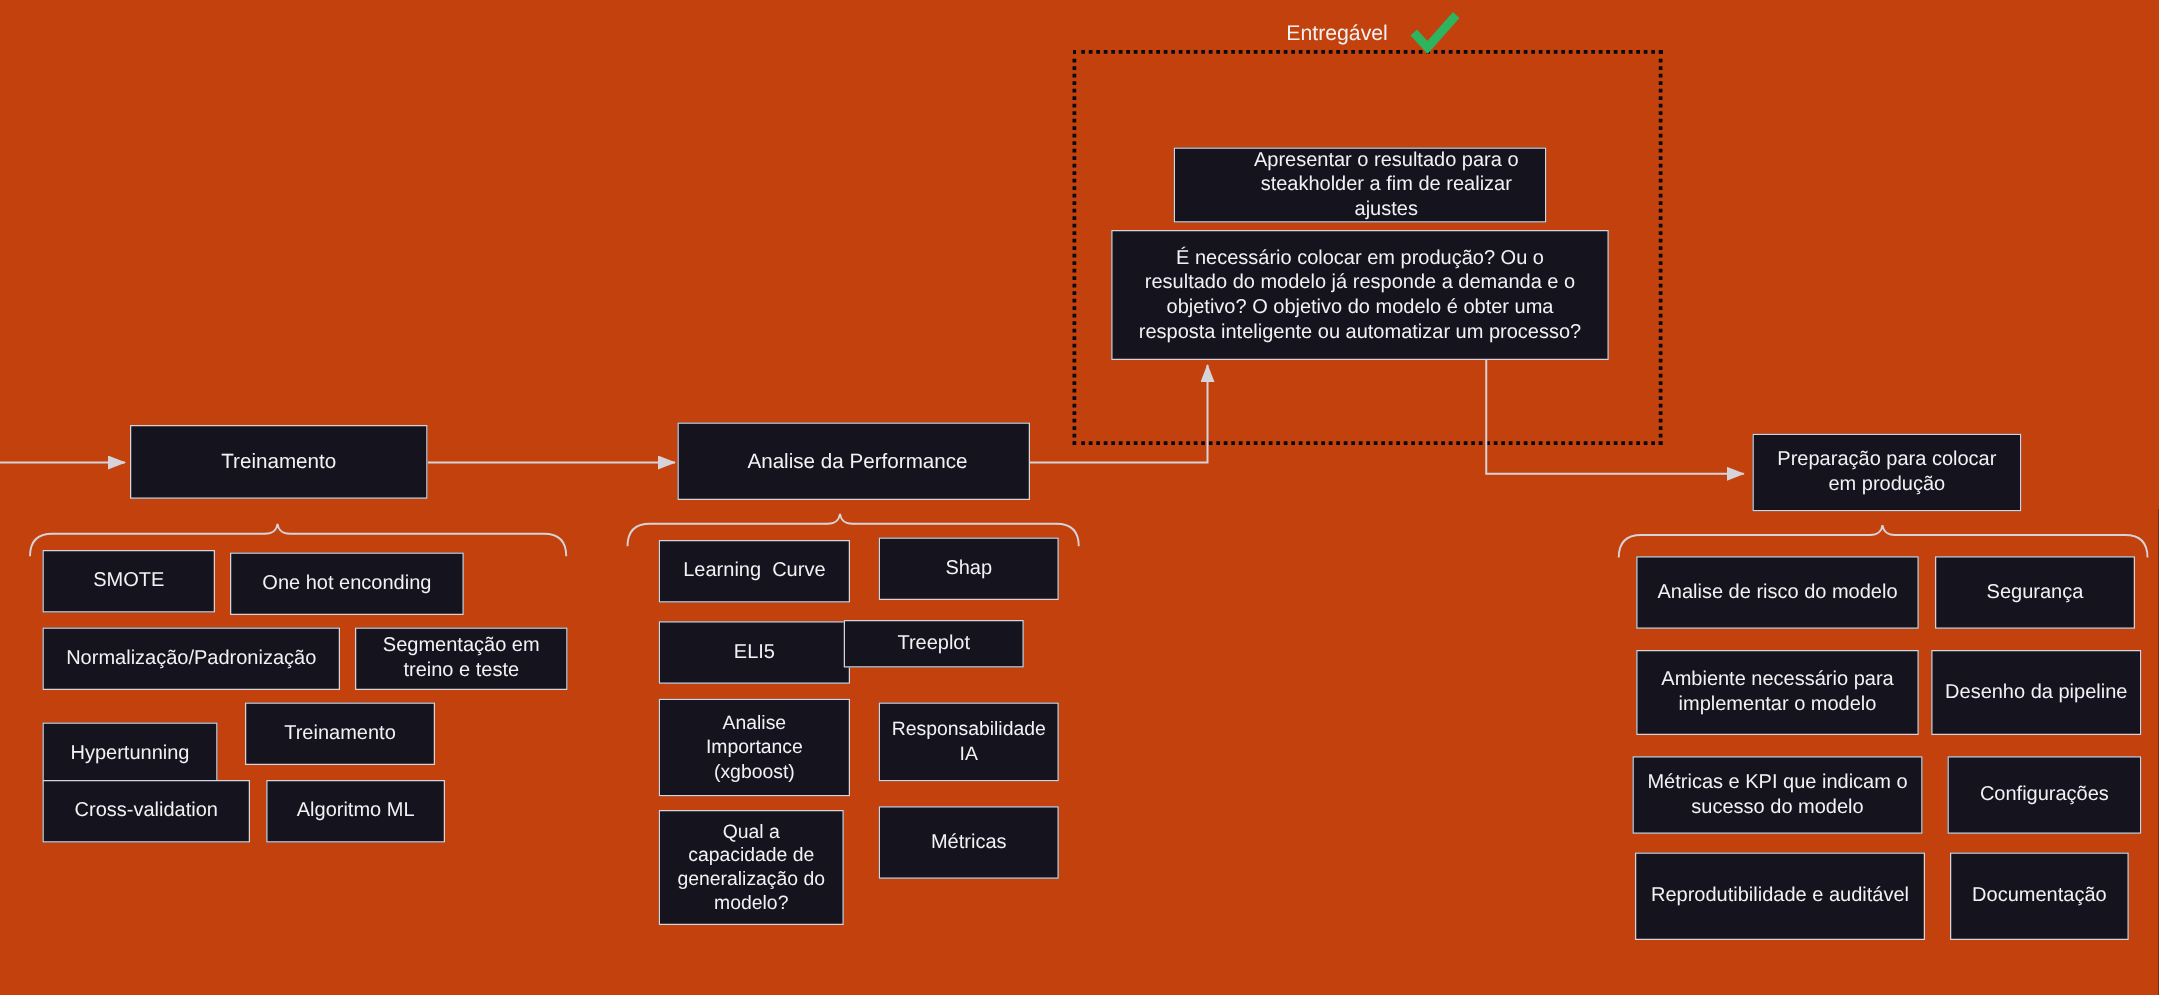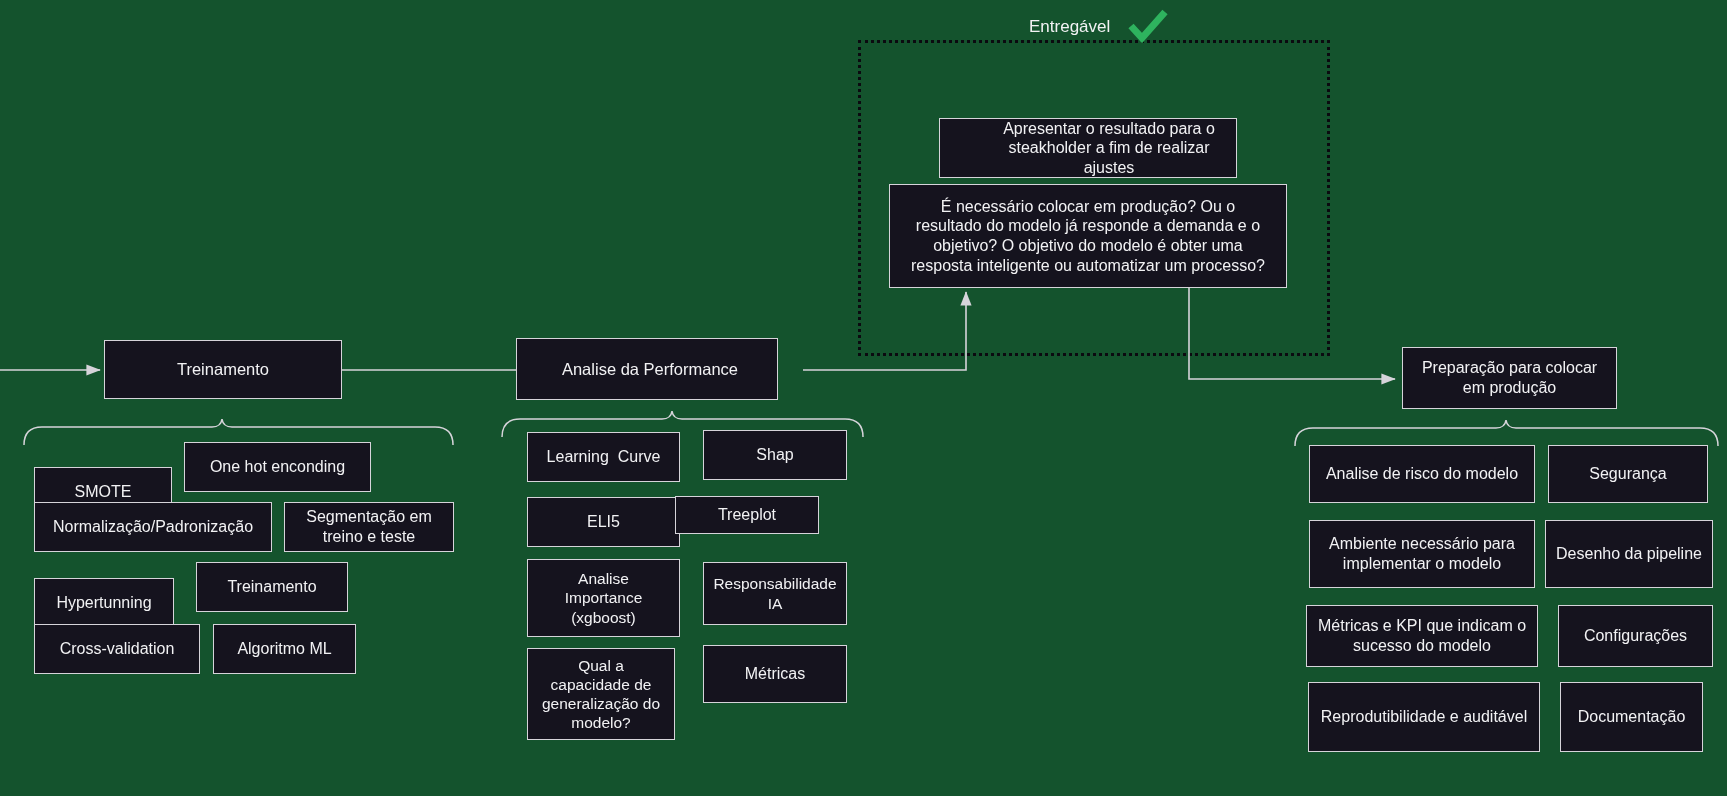--- a/index.html
+++ b/index.html
@@ -5,21 +5,21 @@
 <style>
   html, body {
     margin: 0;
     padding: 0;
     background: #15131e;
   }
   #canvas {
     position: relative;
     width: 1727px;
     height: 796px;
-    background: #14532d;
+    background: #c2410c;
     font-family: "Liberation Sans", sans-serif;
     overflow: hidden;
   }
   .svg-layer {
     position: absolute;
     left: 0;
     top: 0;
     width: 1727px;
     height: 796px;
     pointer-events: none;
@@ -88,34 +88,34 @@
     <path fill="none" stroke="#d6d4da" stroke-width="1.5" d="M 1295 446 Q 1295 428 1313 428 L 1496 428 Q 1505 428 1506 420 Q 1507 428 1516 428 L 1700 428 Q 1718 428 1718 446"></path>
   </svg>
 
   <div class="deliverable-label" style="left:1029px; top:17px;">Entregável</div>
   <svg class="check-icon" style="left:1128px; top:9px;" viewBox="0 0 40 34">
     <path d="M 3 17 L 14 29 L 37 3" fill="none" stroke="#2eb35e" stroke-width="7" stroke-linecap="butt" stroke-linejoin="miter"></path>
   </svg>
 
   <div class="node lg" style="left:104px; top:340px; width:238px; height:59px;">Treinamento</div>
 
-  <div class="node md" style="left:34px; top:467px; width:138px; height:50px;">SMOTE</div>
+  <div class="node md" style="left:34px; top:440px; width:138px; height:50px;">SMOTE</div>
   <div class="node md" style="left:184px; top:442px; width:187px; height:50px;">One hot enconding</div>
 
   <div class="node md" style="left:34px; top:502px; width:238px; height:50px;">Normalização/Padronização</div>
   <div class="node md" style="left:284px; top:502px; width:170px; height:50px;text-align:center;">Segmentação em
 treino e teste</div>
 
   <div class="node md" style="left:34px; top:578px; width:140px; height:50px;">Hypertunning</div>
   <div class="node md" style="left:196px; top:562px; width:152px; height:50px;">Treinamento</div>
 
   <div class="node md" style="left:34px; top:624px; width:166px; height:50px;">Cross-validation</div>
   <div class="node md" style="left:213px; top:624px; width:143px; height:50px;">Algoritmo ML</div>
 
-  <div class="node lg" style="left:516px; top:338px; width:262px; height:62px;padding-left:12px;">Analise da Performance</div>
+  <div class="node lg" style="left:542px; top:338px; width:282px; height:62px;padding-left:12px;">Analise da Performance</div>
 
   <div class="node md" style="left:527px; top:432px; width:153px; height:50px;">Learning  Curve</div>
   <div class="node md" style="left:703px; top:430px; width:144px; height:50px;">Shap</div>
 
   <div class="node md" style="left:527px; top:497px; width:153px; height:50px;">ELI5</div>
   <div class="node md" style="left:675px; top:496px; width:144px; height:38px;">Treeplot</div>
 
   <div class="node sm" style="left:527px; top:559px; width:153px; height:78px;">Analise
 Importance
 (xgboost)</div>

